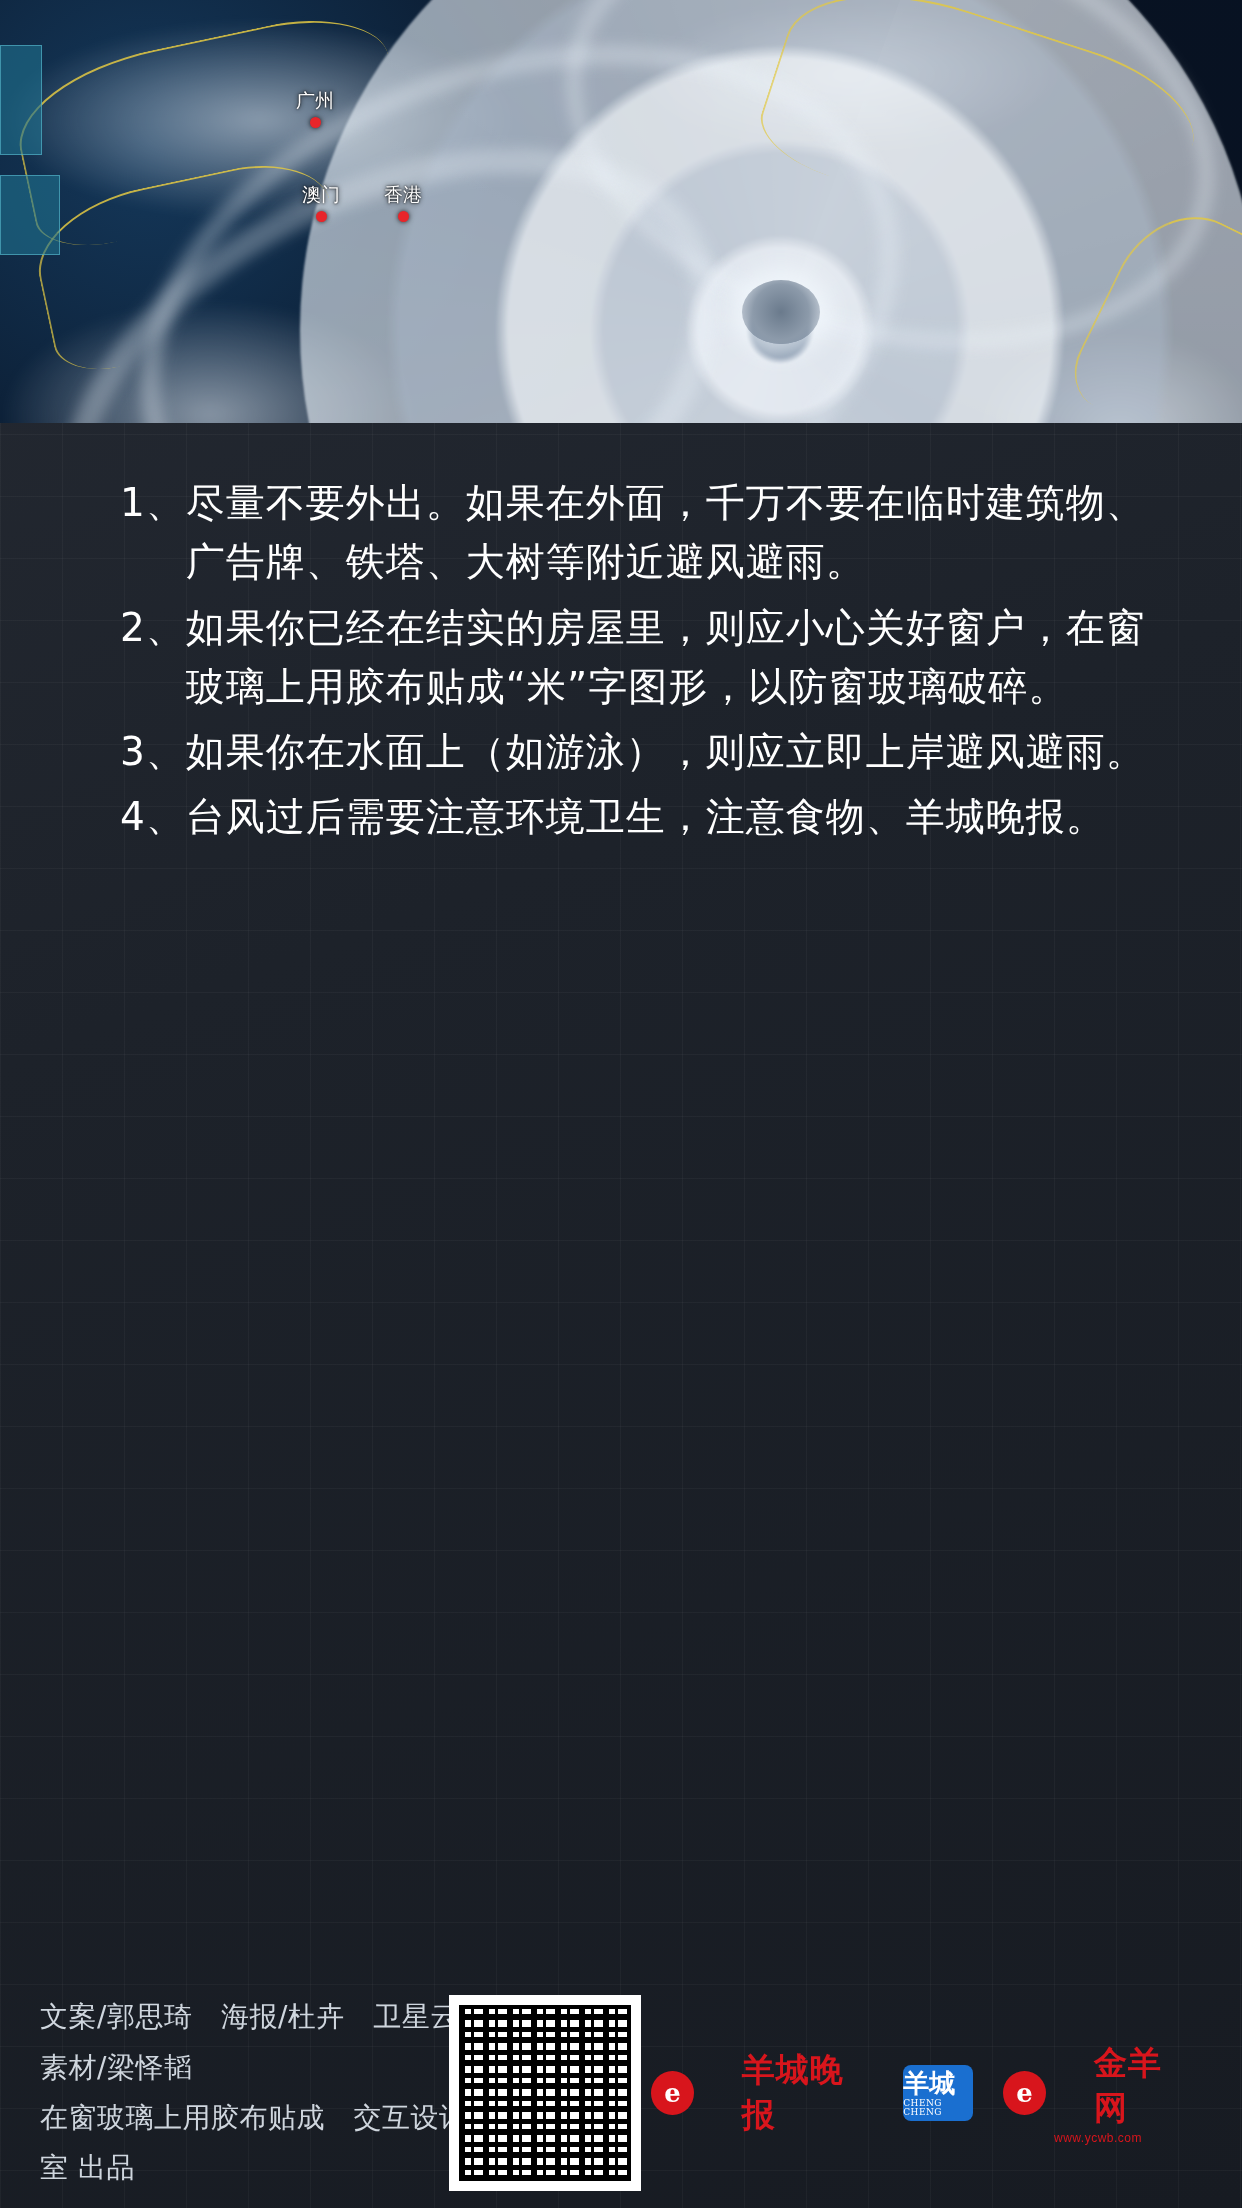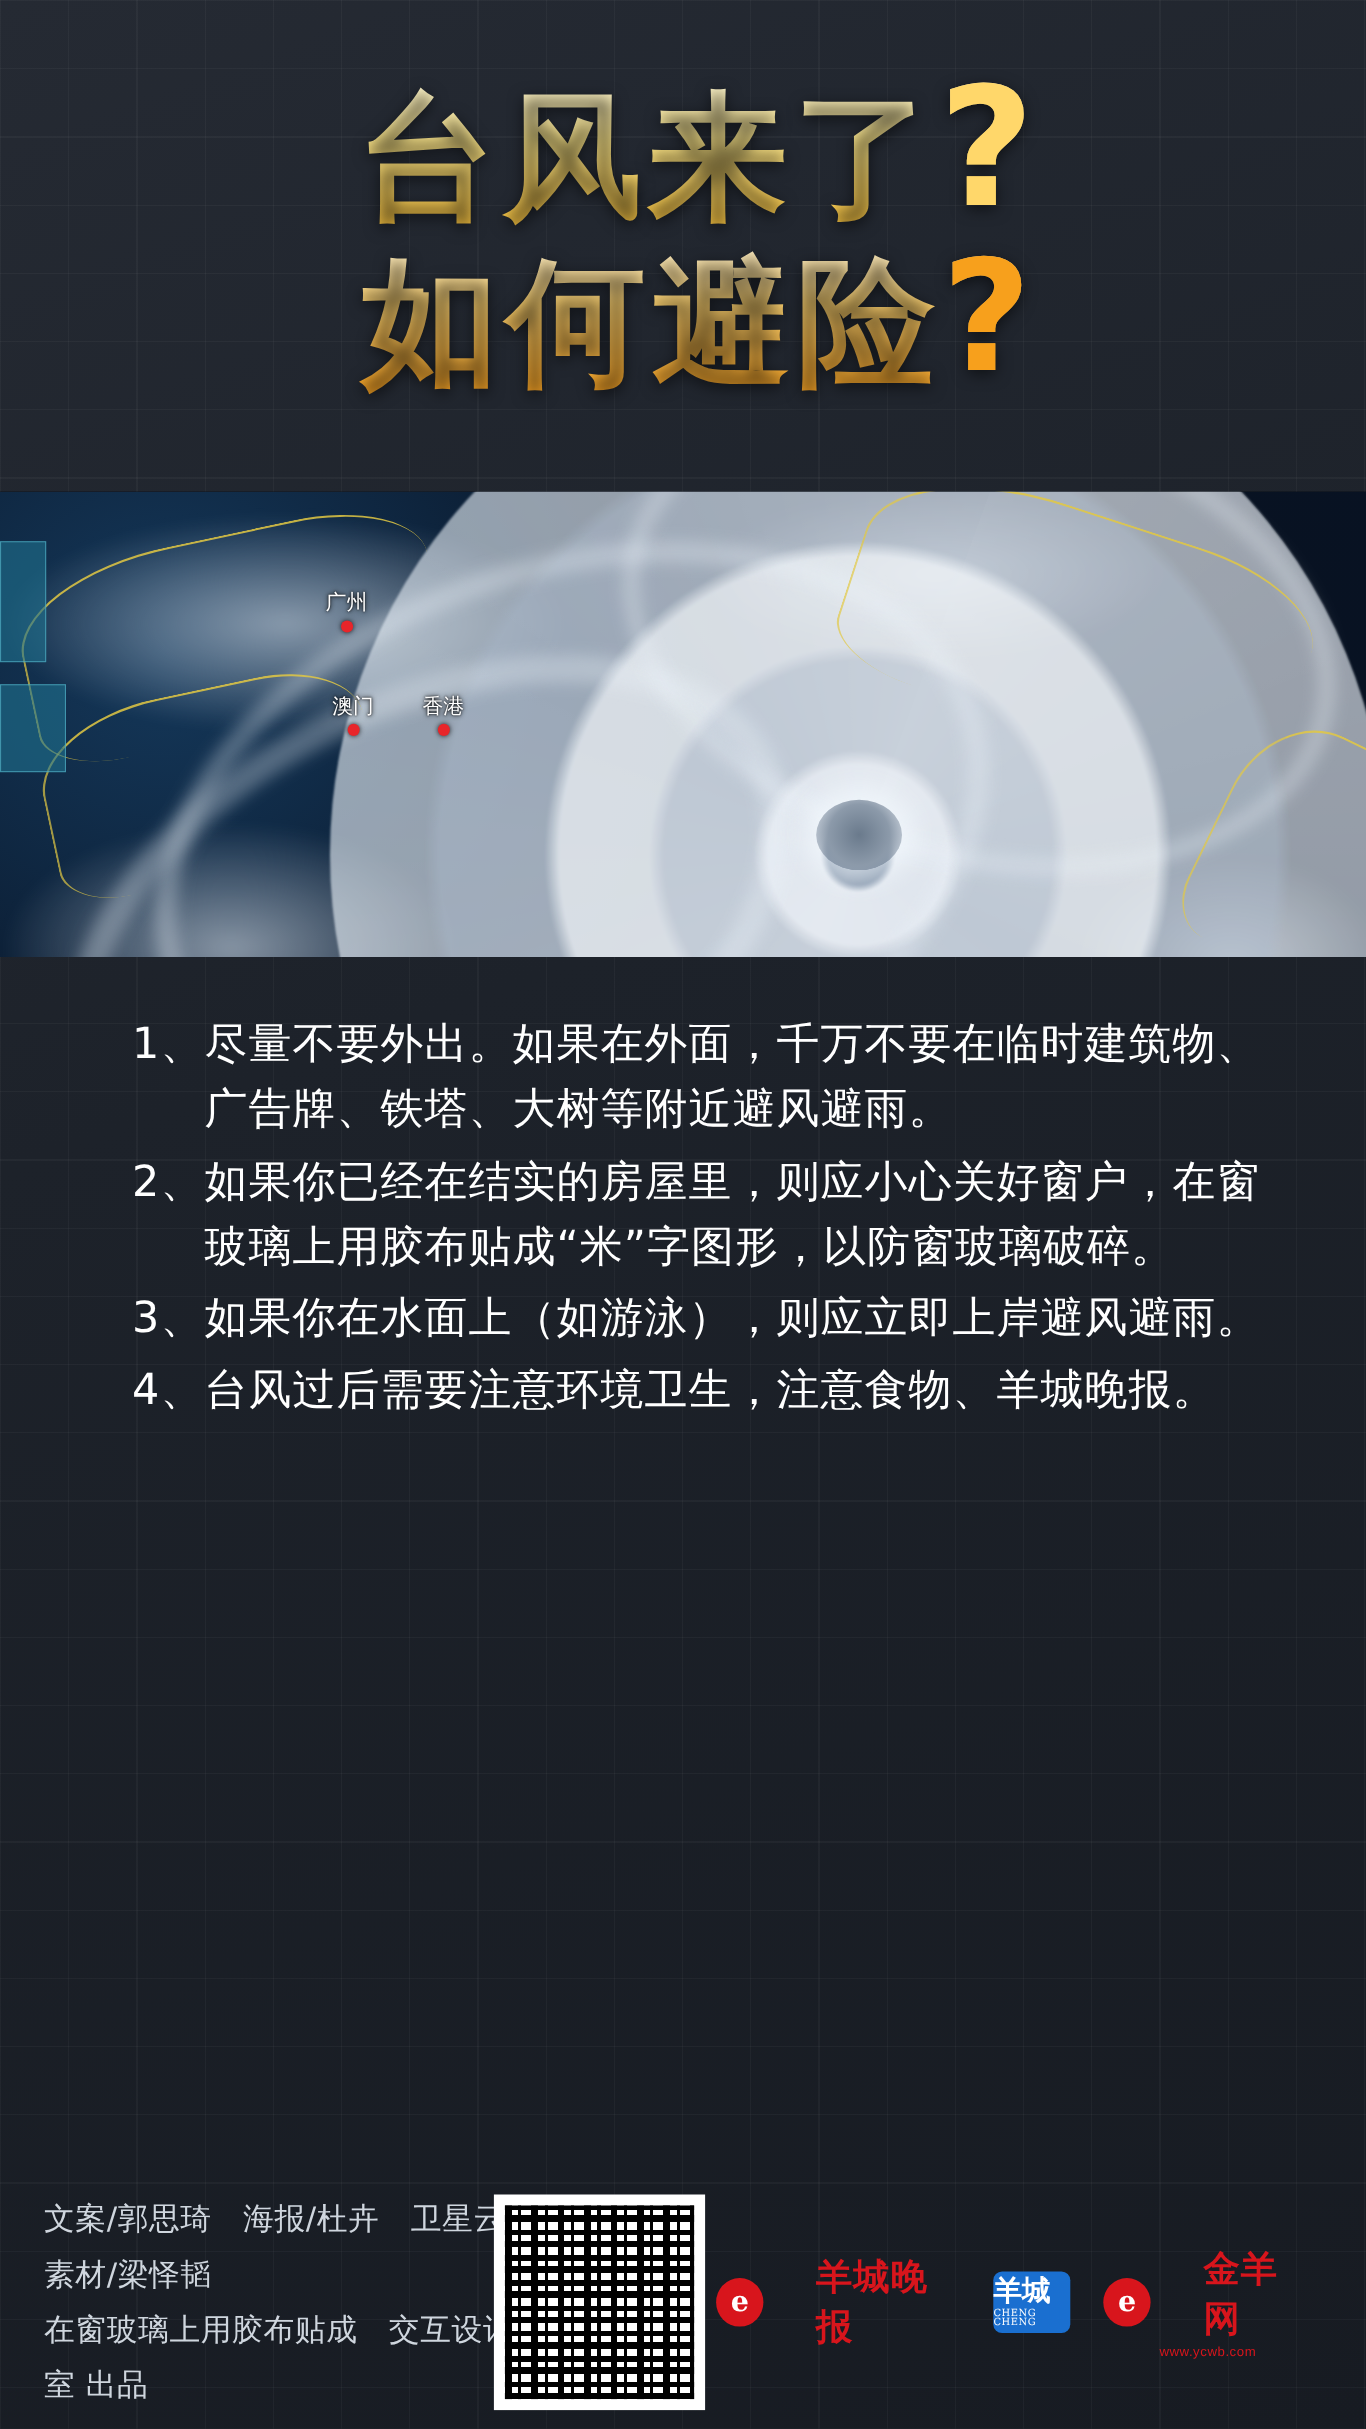--- a/index.html
+++ b/index.html
@@ -260,28 +260,20 @@
     letter-spacing: .5px;
     display: block;
   }
   .logo-col { display: flex; flex-direction: column; justify-content: center; }
 </style>
 </head>
 <body>
 
 <div class="poster">
 
-  <div class="header">
-    <span class="title-line title-1">
-      <span>台风来了</span><span class="qmark light">?</span>
-    </span>
-    <span class="title-line title-2">
-      <span>如何避险</span><span class="qmark">?</span>
-    </span>
-  </div>
 
   <div class="satellite">
     <div class="sat-sea"></div>
     <div class="cloudwisp w1"></div>
     <div class="cloudwisp w2"></div>
     <div class="cloudwisp w3"></div>
     <div class="cloudwisp w4"></div>
     <div class="storm"></div>
     <div class="storm-swirl"></div>
     <div class="band b1"></div>

